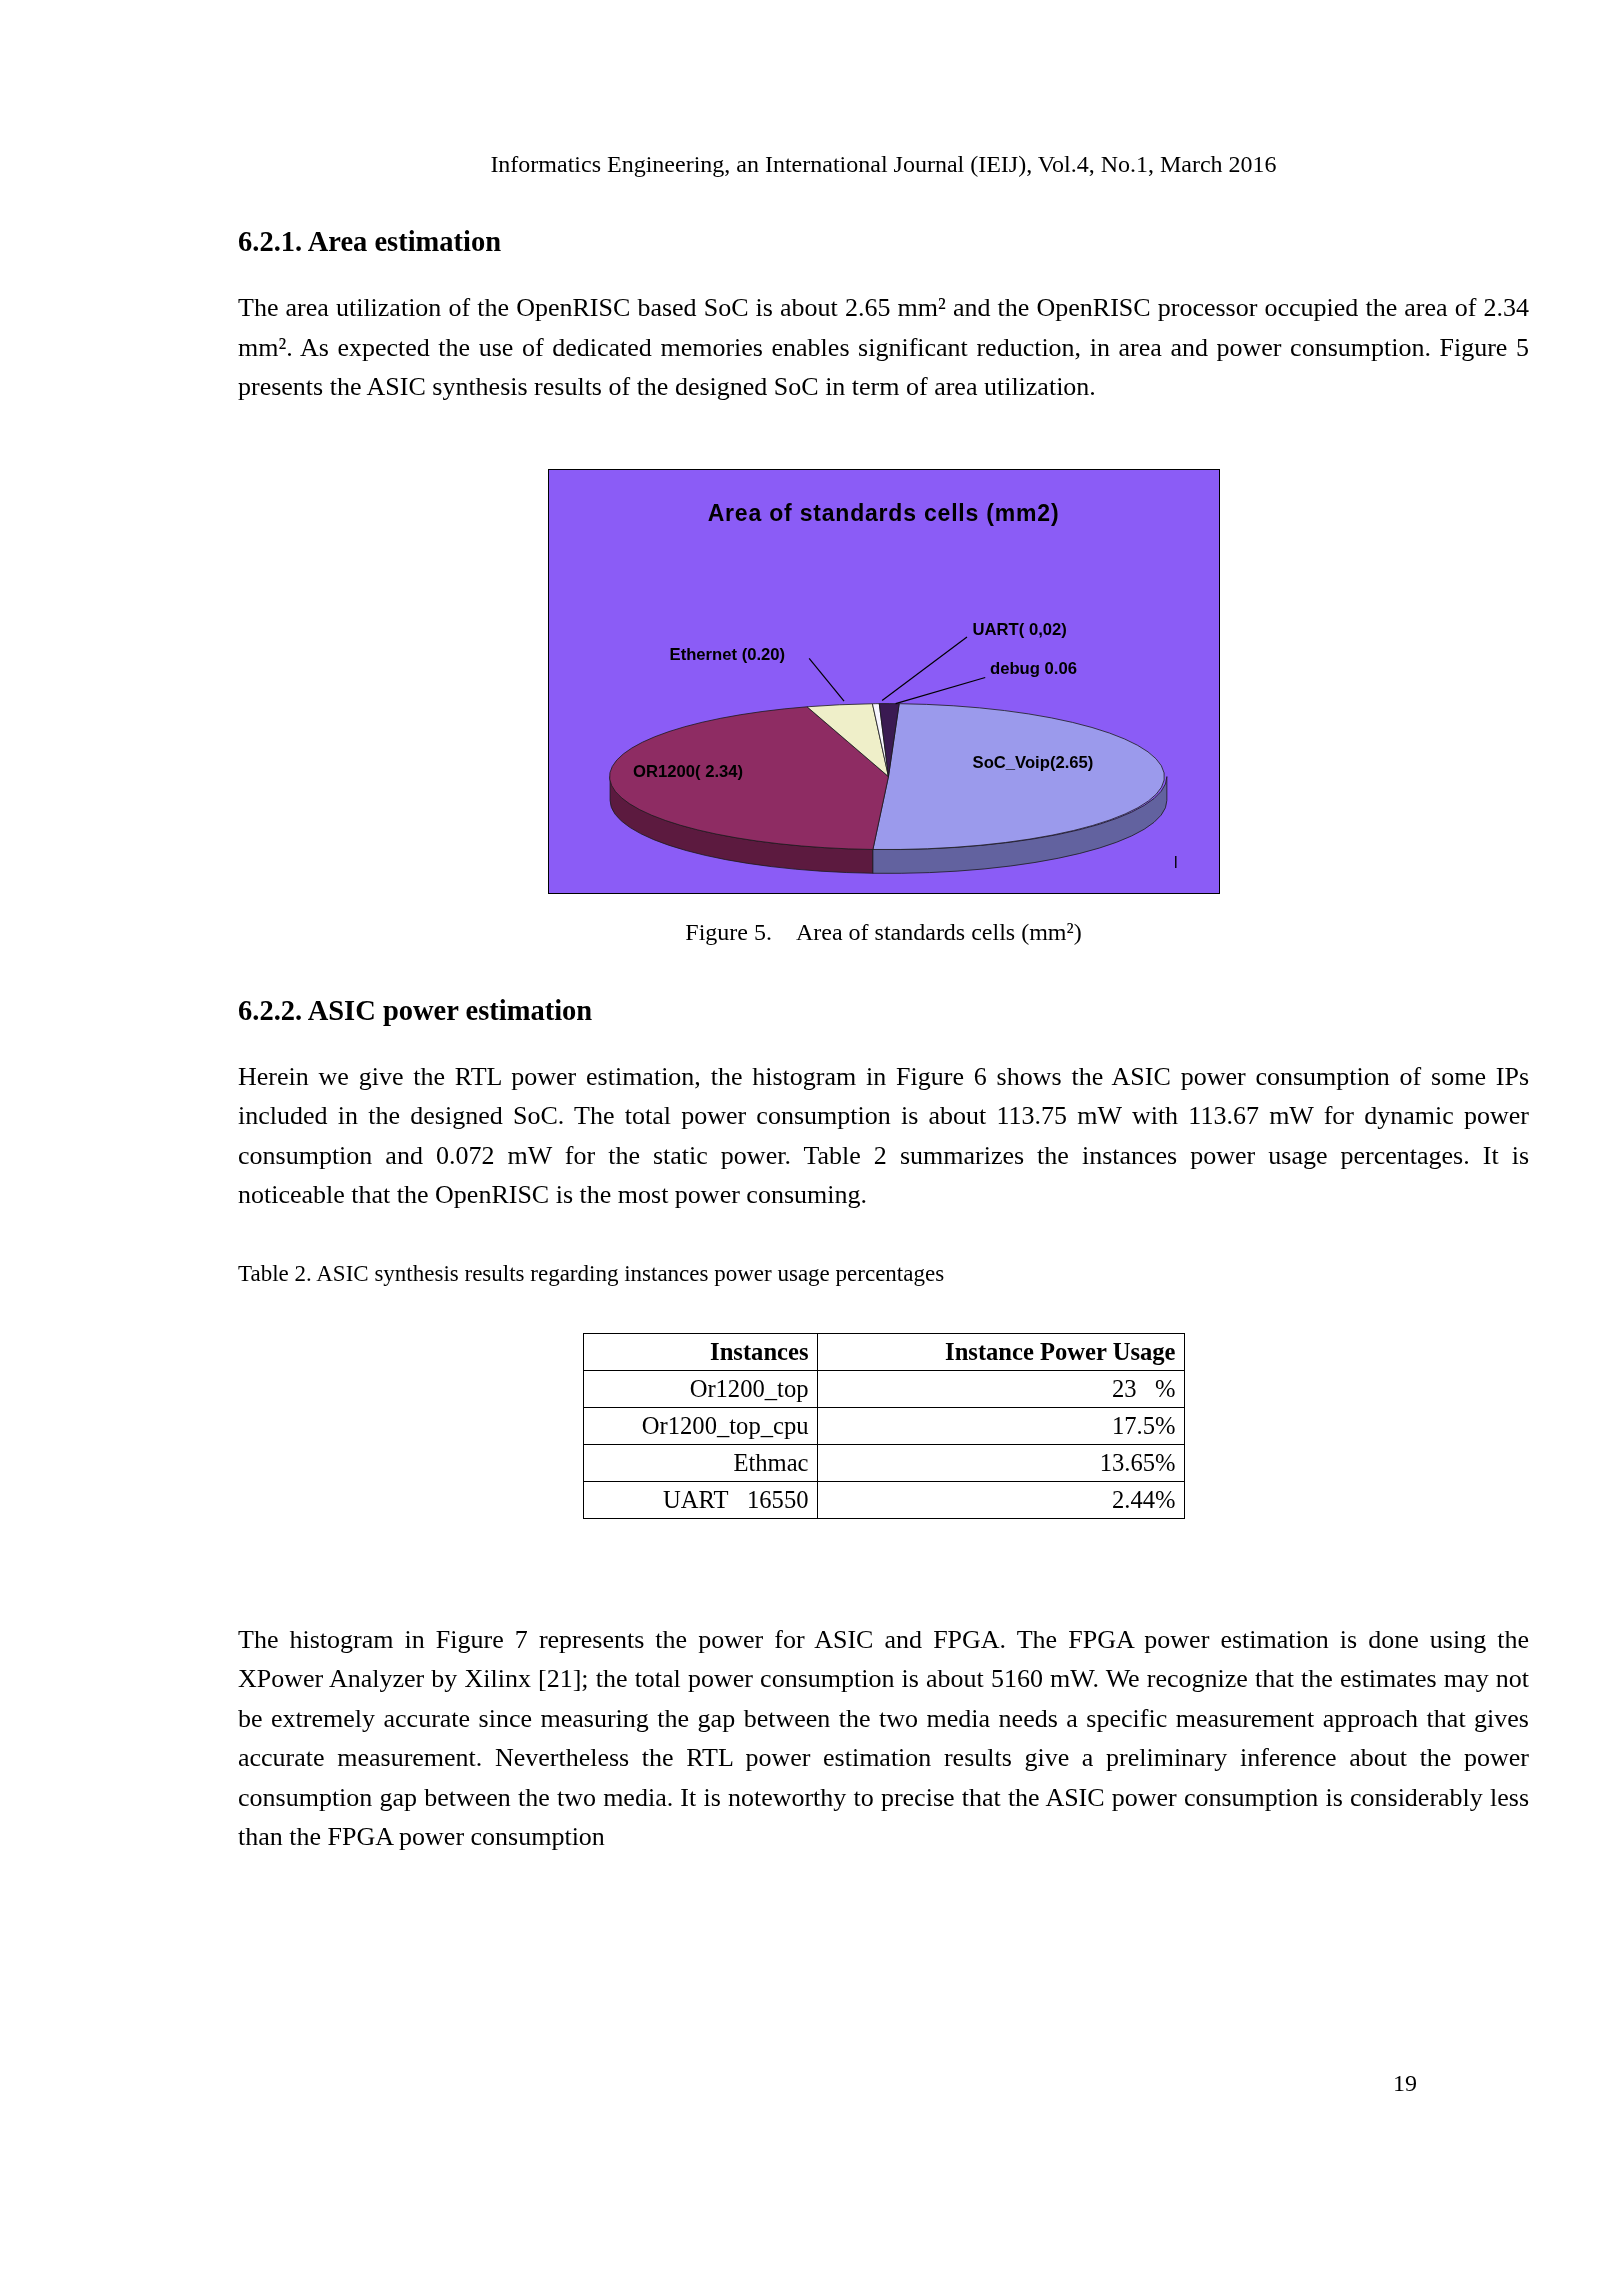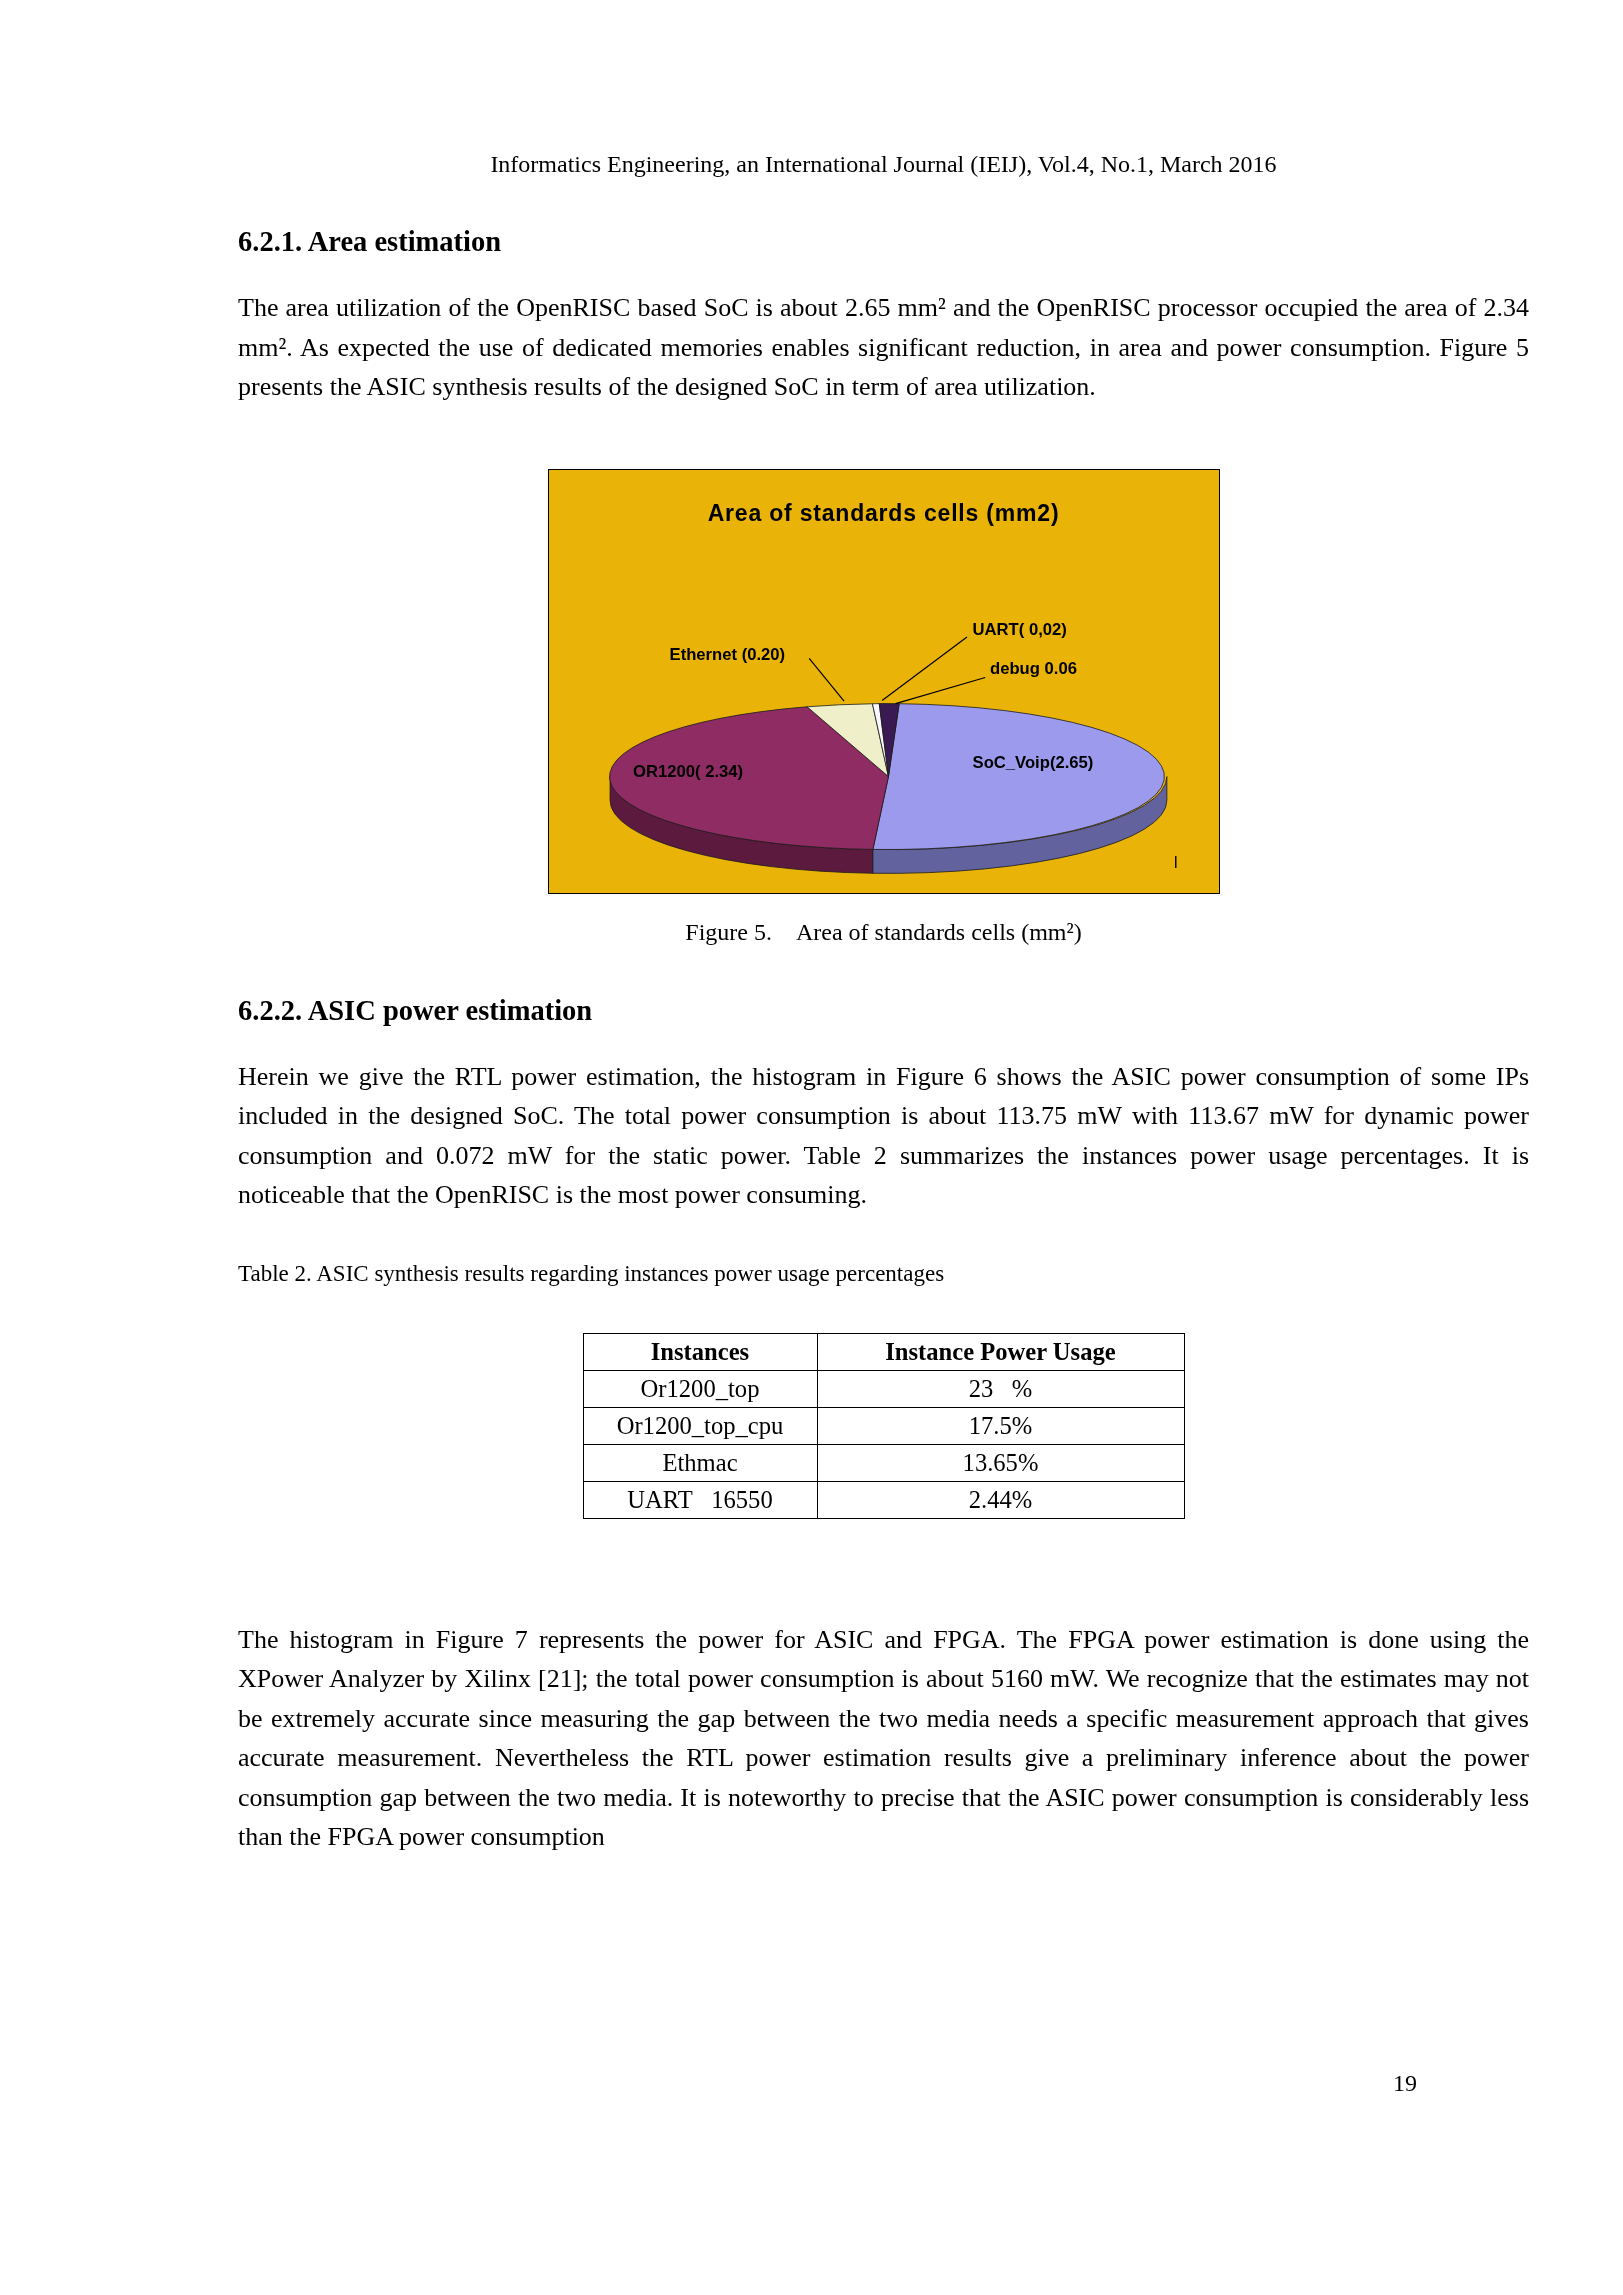--- a/index.html
+++ b/index.html
@@ -30,21 +30,21 @@
   }
   .figure-wrap {
     margin-top: 62px;
     display: flex;
     justify-content: center;
   }
   .figure-box {
     width: 672px;
     height: 425px;
     border: 1.6px solid #000000;
-    background: #eab308;
+    background: #8b5cf6;
     overflow: hidden;
   }
   .chart-title {
     text-align: center;
     font-family: "Liberation Sans", sans-serif;
     font-weight: bold;
     font-size: 23px;
     letter-spacing: 0.8px;
     padding-top: 30px;
     height: 71px;
@@ -64,21 +64,21 @@
     margin-top: 46px;
     display: flex;
     justify-content: center;
   }
   table.data-table {
     border-collapse: collapse;
     font-size: 24.6px;
   }
   table.data-table th, table.data-table td {
     border: 1.6px solid #000000;
-    text-align: center;
+    text-align: right;
     padding: 2.4px 8px;
     height: 37px;
   }
   table.data-table th { font-weight: bold; }
   .col-instances { width: 234px; }
   .col-usage { width: 367px; }
   .closing { margin-top: 101px; }
   .page-number {
     position: absolute;
     top: 2070px;

